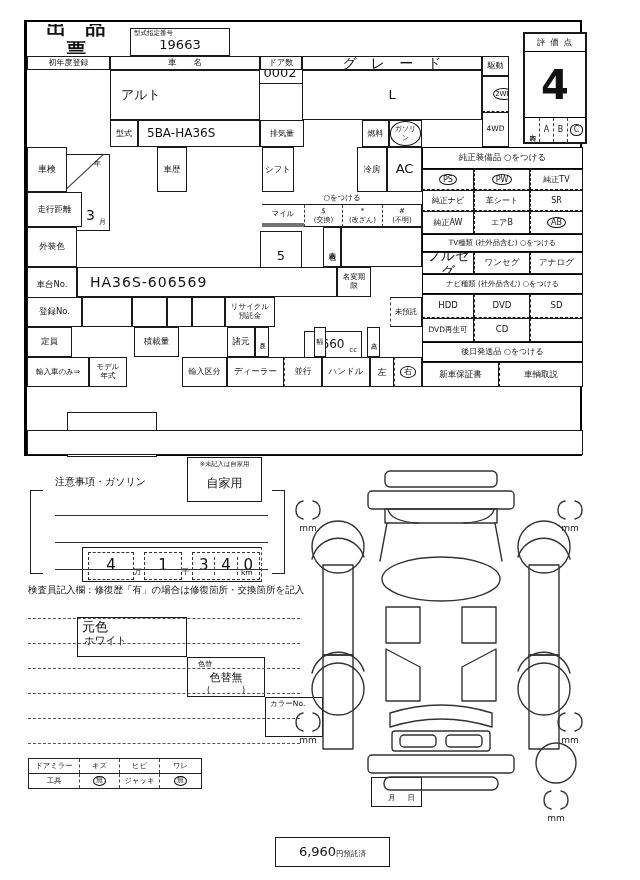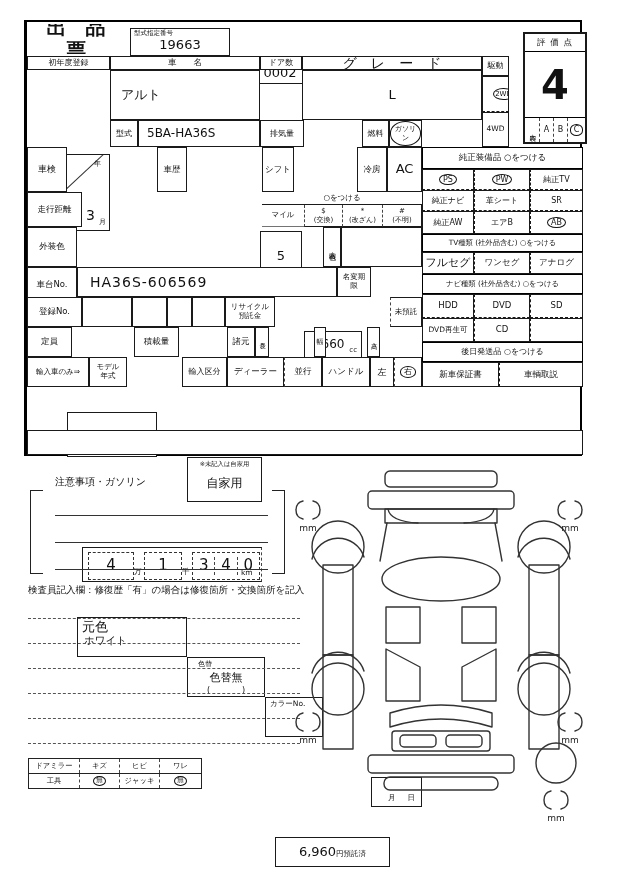--- a/index.html
+++ b/index.html
@@ -117,21 +117,21 @@
       <div class="dashbox" style="left:61px;top:4px;width:36px;height:26px;font-size:15px;">1</div>
       <span class="abs" style="left:99px;bottom:4px;font-size:7.5px;">千</span>
       <div class="dashbox" style="left:109px;top:4px;width:66px;height:26px;font-size:15px;padding:0;">
         <span style="width:22px;text-align:center;">3</span>
         <span class="dashL" style="width:22px;text-align:center;">4</span>
         <span class="dashL" style="width:22px;text-align:center;">0</span>
       </div>
       <span class="abs" style="left:158px;bottom:3px;font-size:7.5px;">km</span>
     </div>
     <div class="cell nb" style="left:235px;top:170px;width:160px;height:13px;border-bottom:1px solid #1a1a1a;font-size:7.5px;">○をつける</div>
-    <div class="cell nb" style="left:235px;top:183px;width:42px;height:22px;font-size:7.5px;border-bottom:1px solid #737373;">マイル</div>
+    <div class="cell nb" style="left:235px;top:183px;width:42px;height:22px;font-size:7.5px;border-bottom:4px solid #737373;">マイル</div>
     <div class="cell nb dashL" style="left:277px;top:183px;width:38px;height:22px;font-size:7px;flex-direction:column;border-bottom:1px solid #1a1a1a;">
       <span>$</span>
         <span>(交換)</span>
     </div>
     <div class="cell nb dashL" style="left:315px;top:183px;width:40px;height:22px;font-size:7px;flex-direction:column;border-bottom:1px solid #1a1a1a;">
       <span>*</span>
         <span>(改ざん)</span>
     </div>
     <div class="cell nb dashL" style="left:355px;top:183px;width:40px;height:22px;font-size:7px;flex-direction:column;border-bottom:1px solid #1a1a1a;border-right:1px solid #1a1a1a;">
       <span>#</span>
@@ -208,21 +208,21 @@
     <div class="cell" style="left:395px;top:168px;width:52px;height:21px;font-size:8px;border-bottom-style:dashed;">純正ナビ</div>
     <div class="cell" style="left:447px;top:168px;width:56px;height:21px;font-size:8px;border-left-style:dashed;border-bottom-style:dashed;">革シート</div>
     <div class="cell" style="left:503px;top:168px;width:53px;height:21px;font-size:8px;border-left-style:dashed;border-bottom-style:dashed;">SR</div>
     <div class="cell" style="left:395px;top:189px;width:52px;height:23px;font-size:8px;">純正AW</div>
     <div class="cell" style="left:447px;top:189px;width:56px;height:23px;font-size:8px;border-left-style:dashed;">エアB</div>
     <div class="cell" style="left:503px;top:189px;width:53px;height:23px;font-size:8px;border-left-style:dashed;">
       <span class="circ">AB</span>
       </div>
 
     <div class="cell nb" style="left:395px;top:212px;width:161px;height:18px;border:1.5px solid #000;font-size:7.3px;">TV種類 (社外品含む) ○をつける</div>
-    <div class="cell" style="left:395px;top:230px;width:52px;height:22px;font-size:11px;">フルセグ</div>
+    <div class="cell" style="left:395px;top:230px;width:52px;height:22px;font-size:14px;">フルセグ</div>
     <div class="cell" style="left:447px;top:230px;width:56px;height:22px;font-size:8.5px;border-left-style:dashed;">ワンセグ</div>
     <div class="cell" style="left:503px;top:230px;width:53px;height:22px;font-size:8.5px;border-left-style:dashed;">アナログ</div>
 
     <div class="cell nb" style="left:395px;top:252px;width:161px;height:20px;border:1.5px solid #000;font-size:7.3px;">ナビ種類 (社外品含む) ○をつける</div>
     <div class="cell" style="left:395px;top:272px;width:52px;height:24px;font-size:8.5px;border-bottom-style:dashed;">HDD</div>
     <div class="cell" style="left:447px;top:272px;width:56px;height:24px;font-size:8.5px;border-left-style:dashed;border-bottom-style:dashed;">DVD</div>
     <div class="cell" style="left:503px;top:272px;width:53px;height:24px;font-size:8.5px;border-left-style:dashed;border-bottom-style:dashed;">SD</div>
     <div class="cell" style="left:395px;top:296px;width:52px;height:24px;font-size:7.5px;">DVD再生可</div>
     <div class="cell" style="left:447px;top:296px;width:56px;height:24px;font-size:8.5px;border-left-style:dashed;">CD</div>
     <div class="cell" style="left:503px;top:296px;width:53px;height:24px;border-left-style:dashed;"></div>

